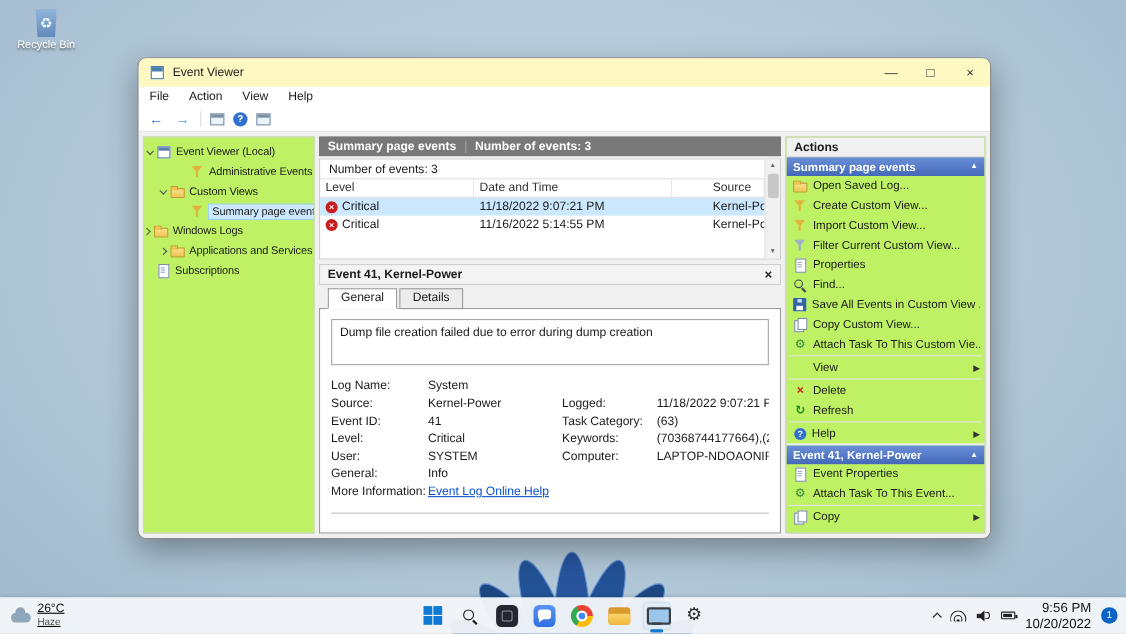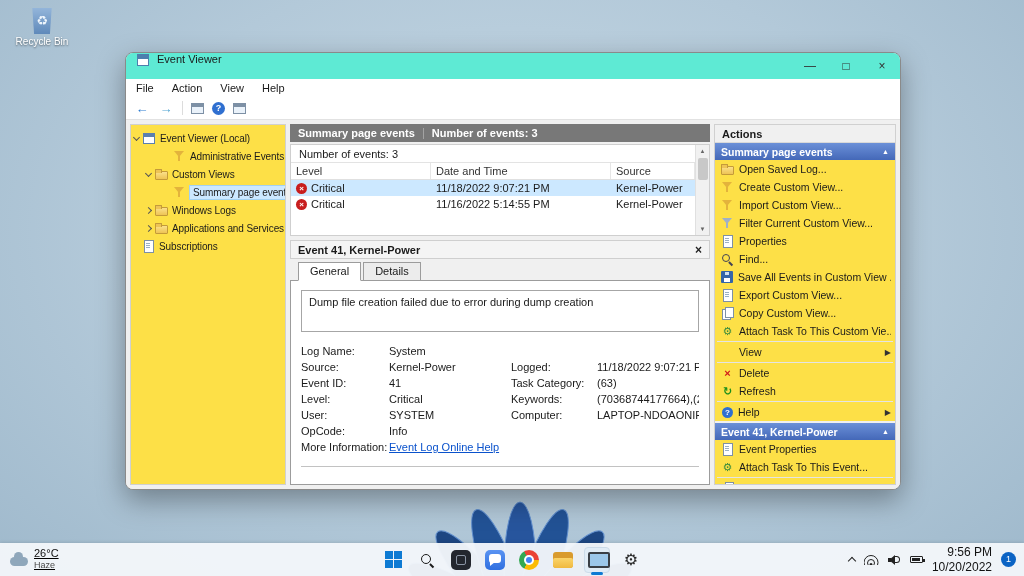--- a/index.html
+++ b/index.html
@@ -14,21 +14,21 @@
   .recycle { position:absolute; left:10px; top:8px; width:64px; text-align:center; z-index:2; cursor:default; }
   .bin-body { display:block; margin:0 auto; width:22px; height:26px;
               background:linear-gradient(#93b5da,#5f89ba); clip-path:polygon(6% 0,94% 0,86% 100%,14% 100%);
               color:#eef5fc; font-size:13px; line-height:26px; }
   .bin-label { margin-top:2px; font-size:10px; color:#fff; text-shadow:0 1px 2px rgba(0,0,0,.55); }
 
   
   .window { position:absolute; left:125px; top:52px; width:776px; height:438px; z-index:5;
             background:#f0f0f0; border:1px solid #8a8a8a; border-radius:8px; overflow:hidden;
             box-shadow:0 10px 28px rgba(0,0,0,.35); display:flex; flex-direction:column; }
-  .titlebar { height:26px; background:#5eead4; display:flex; align-items:flex-start; padding-left:10px; flex:none; }
+  .titlebar { height:26px; background:#fef9c3; display:flex; align-items:center; padding-left:10px; flex:none; }
   .app-ic { width:14px; height:14px; position:relative; margin-right:7px; }
   .app-ic::before { content:''; position:absolute; inset:1px; background:#fff; border:1px solid #4d7fae; }
   .app-ic::after { content:''; position:absolute; left:2px; right:2px; top:2px; height:4px; background:#4d7fae; }
   .title-text { font-size:11px; color:#1a1a1a; }
   .win-controls { margin-left:auto; display:flex; height:100%; }
   .wc { width:36px; height:100%; display:flex; align-items:center; justify-content:center;
         font-size:12px; color:#333; cursor:default; }
   .menubar { height:18px; background:#fff; display:flex; align-items:center; gap:18px;
              padding-left:10px; font-size:11px; color:#1a1a1a; flex:none; }
   .toolbar { height:23px; background:#fff; border-bottom:1px solid #e2e2e2; display:flex;
@@ -36,21 +36,21 @@
   .tbtn { width:16px; height:16px; display:flex; align-items:center; justify-content:center; font-size:13px; }
   .tb-back { color:#2d7dd2; font-weight:bold; }
   .tb-fwd  { color:#56a8d4; font-weight:bold; }
   .tb-sep { width:1px; height:14px; background:#dcdcdc; }
   .tb-win { width:13px; height:11px; border:1px solid #7d90a5; background:#eaf2fa; position:relative; }
   .tb-win::before { content:''; position:absolute; left:0; right:0; top:0; height:3px; background:#7d90a5; }
   .tb-help { width:13px; height:13px; border-radius:50%; background:#2f6fd0; color:#fff; font-size:9px;
              line-height:13px; text-align:center; font-weight:bold; }
 
   .content { flex:1; display:flex; gap:4px; padding:4px; background:#f0f0f0; min-height:0; }
-  .pane { background:#fde047; border:1px solid #d0d0d0; }
+  .pane { background:#bef264; border:1px solid #d0d0d0; }
 
   
   .tree { width:156px; flex:none; padding-top:4px; font-size:10px; letter-spacing:-0.1px; color:#1a1a1a; overflow:hidden; }
   .trow { height:18px; display:flex; align-items:center; gap:4px; white-space:nowrap; overflow:hidden; }
   .chev { width:5px; height:5px; border-right:1.4px solid #555; border-bottom:1.4px solid #555;
           display:inline-block; flex:none; }
   .chev.down { transform:rotate(45deg); margin-top:-2px; }
   .chev.right { transform:rotate(-45deg); }
   .chev-sp { width:7px; flex:none; }
   .selbox { background:#cce8ff; outline:1px solid #a2d1f2; padding:1px 3px; }
@@ -93,21 +93,21 @@
   .events-box { height:92px; margin-top:2px; background:#fff; border:1px solid #cfcfcf;
                 display:flex; flex:none; min-width:0; }
   .events-main { flex:1; display:flex; flex-direction:column; min-width:0; }
   .band { height:18px; border-bottom:1px solid #e3e3e3; font-size:11px; display:flex;
           align-items:center; padding-left:8px; color:#1a1a1a; }
   .thead, .erow { display:flex; font-size:11px; align-items:center; }
   .thead { height:17px; border-bottom:1px solid #e0e0e0; color:#333; }
   .thead span { border-right:1px solid #e6e6e6; height:100%; display:flex; align-items:center; padding-left:5px; }
   .erow { height:16px; color:#1a1a1a; }
   .erow > span { padding-left:5px; display:flex; align-items:center; gap:4px; overflow:hidden; white-space:nowrap; }
-  .c1 { width:140px; flex:none; } .c2 { width:180px; flex:none; } .c3 { flex:1; min-width:0; }
+  .c1 { width:140px; flex:none; } .c2 { width:180px; flex:none; } .c3 { flex:1; min-width:0;margin-left:32px; }
   .erow.selected { background:#cce8ff; }
   .crit { width:11px; height:11px; border-radius:50%; background:#c81e1e; color:#fff; font-size:8px;
           line-height:11px; text-align:center; flex:none; }
   .crit::before { content:'×'; font-weight:bold; }
   .scrollv { width:14px; flex:none; background:#f1f1f1; border-left:1px solid #e0e0e0;
              display:flex; flex-direction:column; align-items:center; }
   .sarr { font-size:6px; color:#666; height:12px; line-height:12px; }
   .sthumb { width:10px; height:22px; background:#c8c8c8; border-radius:2px; margin:1px 0; }
   .sfill { flex:1; }
 
@@ -280,21 +280,21 @@
         <div class="trow" style="padding-left:15px">
           <span class="chev down"></span>
           <span class="i i-folder"></span>
           <span>Custom Views</span>
         </div>
         <div class="trow" style="padding-left:31px">
           <span class="chev-sp"></span>
           <span class="i i-funnel"></span>
           <span class="selbox">Summary page events</span>
         </div>
-        <div class="trow" style="padding-left:15px">
+        <div class="trow" style="">
           <span class="chev right"></span>
           <span class="i i-folder"></span>
           <span>Windows Logs</span>
         </div>
         <div class="trow" style="padding-left:15px">
           <span class="chev right"></span>
           <span class="i i-folder"></span>
           <span>Applications and Services Logs</span>
         </div>
         <div class="trow" style="">
@@ -374,21 +374,21 @@
               <span>Level:</span>
               <span>Critical</span>
               <span>Keywords:</span>
               <span>(70368744177664),(2)</span>
 
               <span>User:</span>
               <span>SYSTEM</span>
               <span>Computer:</span>
               <span>LAPTOP-NDOAONIR</span>
 
-              <span>OpCode:</span>
+              <span>General:</span>
               <span>Info</span>
               <span></span>
               <span></span>
 
               <span>More Information:</span>
               <span class="lnk">Event Log Online Help</span>
               <span></span>
               <span></span>
             </div>
             <div class="hline"></div>
@@ -426,24 +426,20 @@
         </div>
         <div class="aitem">
           <span class="i i-find"></span>
           <span class="lbl">Find...</span>
         </div>
         <div class="aitem">
           <span class="i i-save"></span>
           <span class="lbl">Save All Events in Custom View ...</span>
         </div>
         <div class="aitem">
-          <span class="i i-doc"></span>
-          <span class="lbl">Export Custom View...</span>
-        </div>
-        <div class="aitem">
           <span class="i i-copy"></span>
           <span class="lbl">Copy Custom View...</span>
         </div>
         <div class="aitem">
           <span class="g g-task">⚙</span>
           <span class="lbl">Attach Task To This Custom Vie...</span>
         </div>
         <div class="asep"></div>
         <div class="aitem">
           <span class="g"></span>

